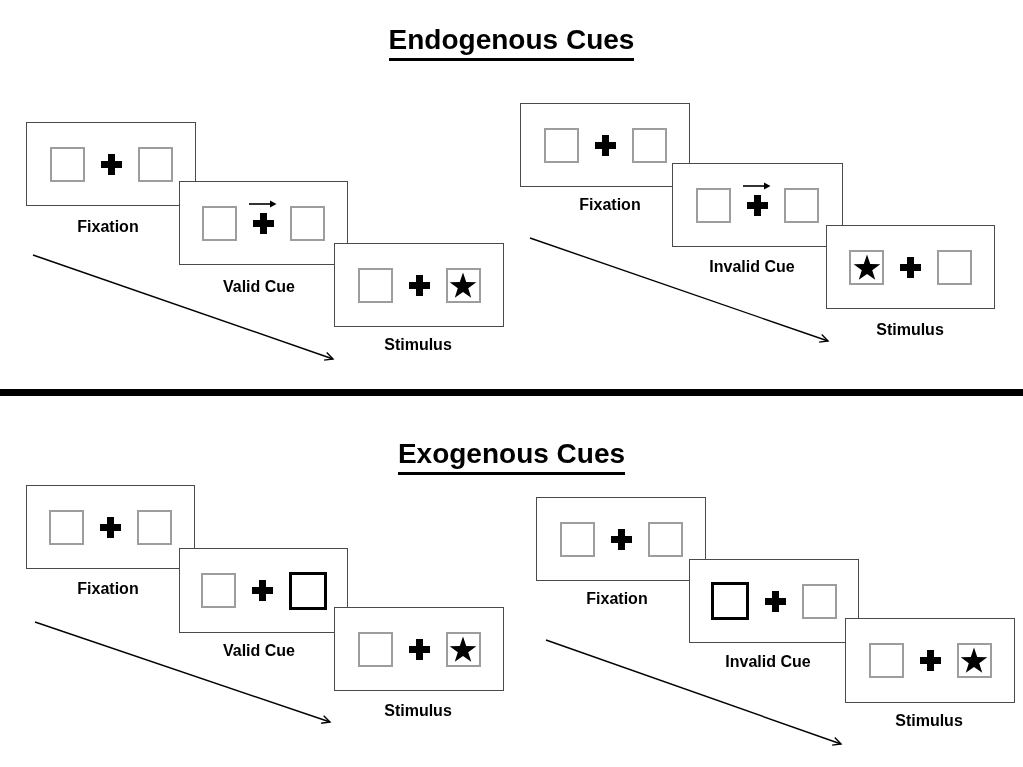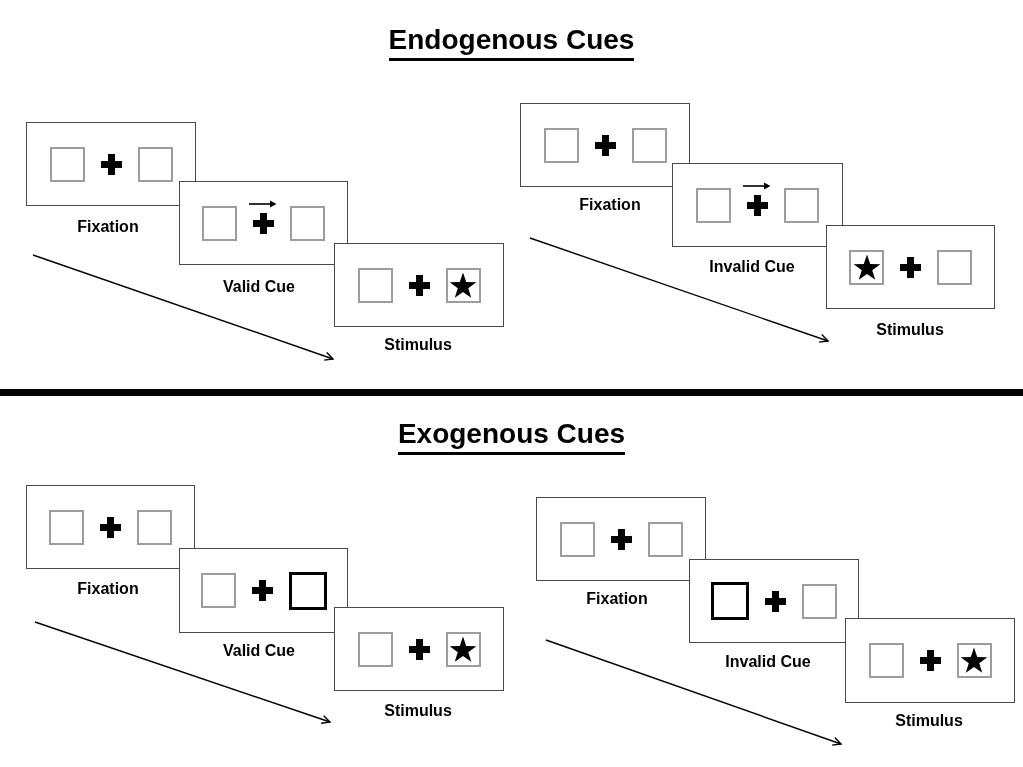--- a/index.html
+++ b/index.html
@@ -4,21 +4,21 @@
 <style>
   * { margin:0; padding:0; box-sizing:border-box; }
   html,body { width:1023px; height:767px; background:#fff; overflow:hidden;
     font-family:"Liberation Sans", sans-serif; }
   #canvas { position:relative; width:1023px; height:767px; background:#fff; }
 
   .section-title { position:absolute; left:0; width:1023px; text-align:center; }
   .section-title span { display:inline-block; font-weight:bold; font-size:28px;
     color:#000; border-bottom:3px solid #000; padding-bottom:2px; line-height:1.15; }
   #title-endo { top:24px; }
-  #title-exo  { top:418px; }
+  #title-exo  { top:438px; }
 
   .divider { position:absolute; left:0; top:389px; width:1023px; height:7px; background:#000; }
 
   .panel { position:absolute; background:#fff; border:1.5px solid #4a4a4a;
     display:flex; align-items:center; justify-content:center; gap:16px; }
 
   .box { width:35px; height:35px; border:2px solid #9d9d9d; background:#fff;
     display:flex; align-items:center; justify-content:center; flex:0 0 auto; }
   .box.bold { width:38px; height:38px; border:3.5px solid #000; }
 

